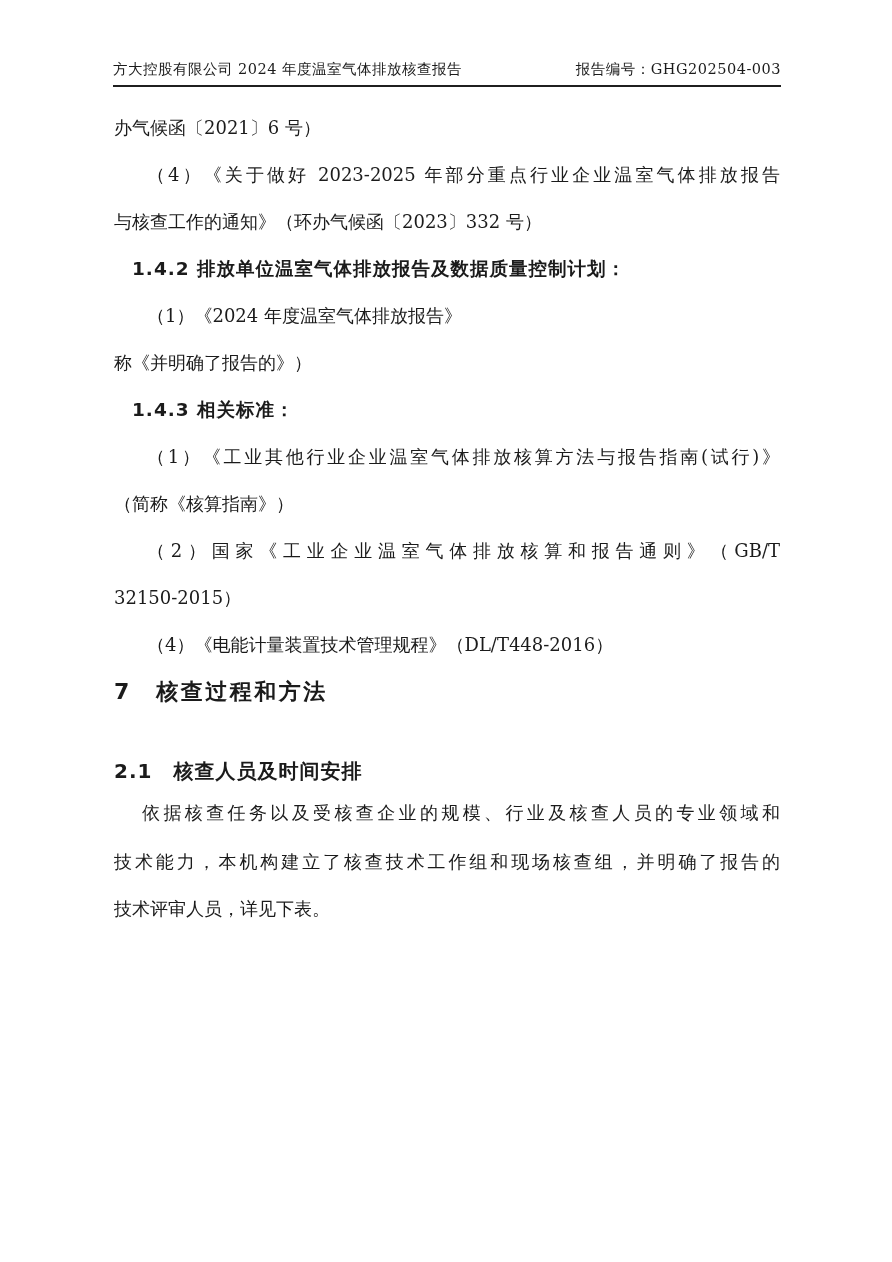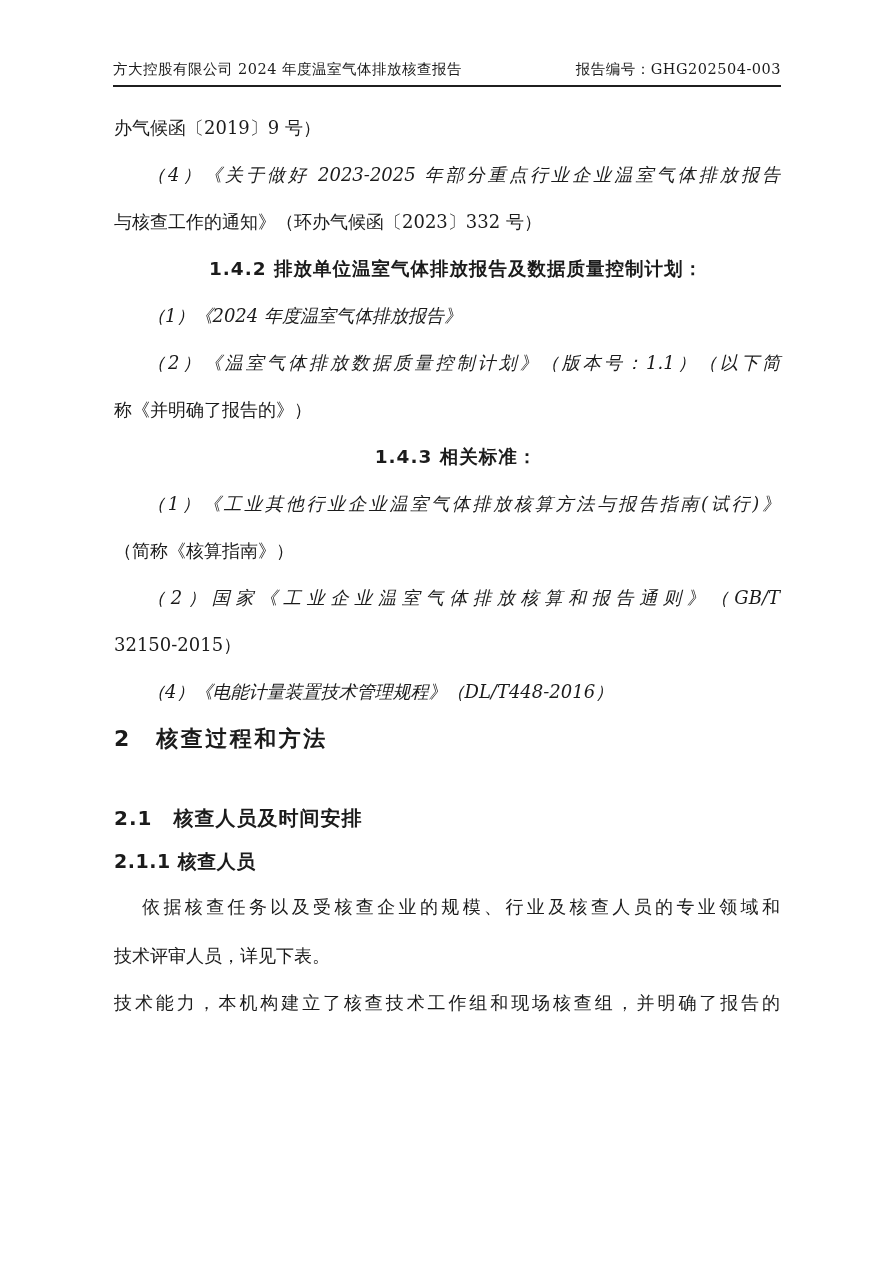--- a/index.html
+++ b/index.html
@@ -37,28 +37,28 @@
     line-height: 47px;
     font-size: 18px;
     white-space: nowrap;
     overflow: visible;
   }
   .stretch {
     white-space: normal;
     text-align: justify;
     text-align-last: justify;
   }
-  .indent    { padding-left: 33px; font-style: italic; }
+  .indent    { padding-left: 33px; }
   .indent-sm { padding-left: 18px; }
   .indent-p  { padding-left: 28px; font-family: Liberation Mono, monospace; }
   .hsub, .h1, .h2, .h3 {
     font-family: "DejaVu Sans", "Liberation Sans", sans-serif;
     font-weight: 700;
   }
-  .hsub { font-size: 18.5px; letter-spacing: 1px; text-align: center; }
+  .hsub { font-size: 18.5px; letter-spacing: 1px; }
   .h1   { font-size: 22px;   letter-spacing: 2.5px; }
   .h2   { font-size: 20px;   letter-spacing: 1px; height: 40px; line-height: 40px; margin-top: 36px; }
   .h3   { font-size: 19px;   letter-spacing: 0.5px; }
   .footer {
     position: absolute;
     left: 0;
     top: 1152px;
     width: 892px;
     text-align: center;
     font-size: 15px;
@@ -69,36 +69,34 @@
 <body>
 
 <div class="page">
 
   <div class="header">
     <span>方大控股有限公司 2024 年度温室气体排放核查报告</span>
     <span>报告编号：GHG202504-003</span>
   </div>
 
   <div class="content">
-    <div class="line">办气候函〔2019〕9 号）</div>
+    <div class="line">办气候函〔2021〕6 号）</div>
     <div class="line indent stretch">（4）《关于做好 2023-2025 年部分重点行业企业温室气体排放报告</div>
     <div class="line">与核查工作的通知》（环办气候函〔2023〕332 号）</div>
     <div class="line hsub indent-sm">1.4.2 排放单位温室气体排放报告及数据质量控制计划：</div>
     <div class="line indent">（1）《2024 年度温室气体排放报告》</div>
-    <div class="line indent stretch">（2）《温室气体排放数据质量控制计划》（版本号：1.1）（以下简</div>
     <div class="line">称《并明确了报告的》）</div>
     <div class="line hsub indent-sm">1.4.3 相关标准：</div>
     <div class="line indent stretch">（1）《工业其他行业企业温室气体排放核算方法与报告指南(试行)》</div>
     <div class="line">（简称《核算指南》）</div>
     <div class="line indent stretch">（2）国家《工业企业温室气体排放核算和报告通则》（GB/T</div>
     <div class="line">32150-2015）</div>
     <div class="line indent">（4）《电能计量装置技术管理规程》（DL/T448-2016）</div>
-    <div class="line h1">2　核查过程和方法</div>
+    <div class="line h1">7　核查过程和方法</div>
     <div class="line h2">2.1　核查人员及时间安排</div>
-    <div class="line h3">2.1.1 核查人员</div>
     <div class="line indent-p stretch">依据核查任务以及受核查企业的规模、行业及核查人员的专业领域和</div>
+    <div class="line stretch">技术能力，本机构建立了核查技术工作组和现场核查组，并明确了报告的</div>
     <div class="line">技术评审人员，详见下表。</div>
-    <div class="line stretch">技术能力，本机构建立了核查技术工作组和现场核查组，并明确了报告的</div>
   </div>
 
   <div class="footer">5</div>
 
 </div>
 
 </body></html>

